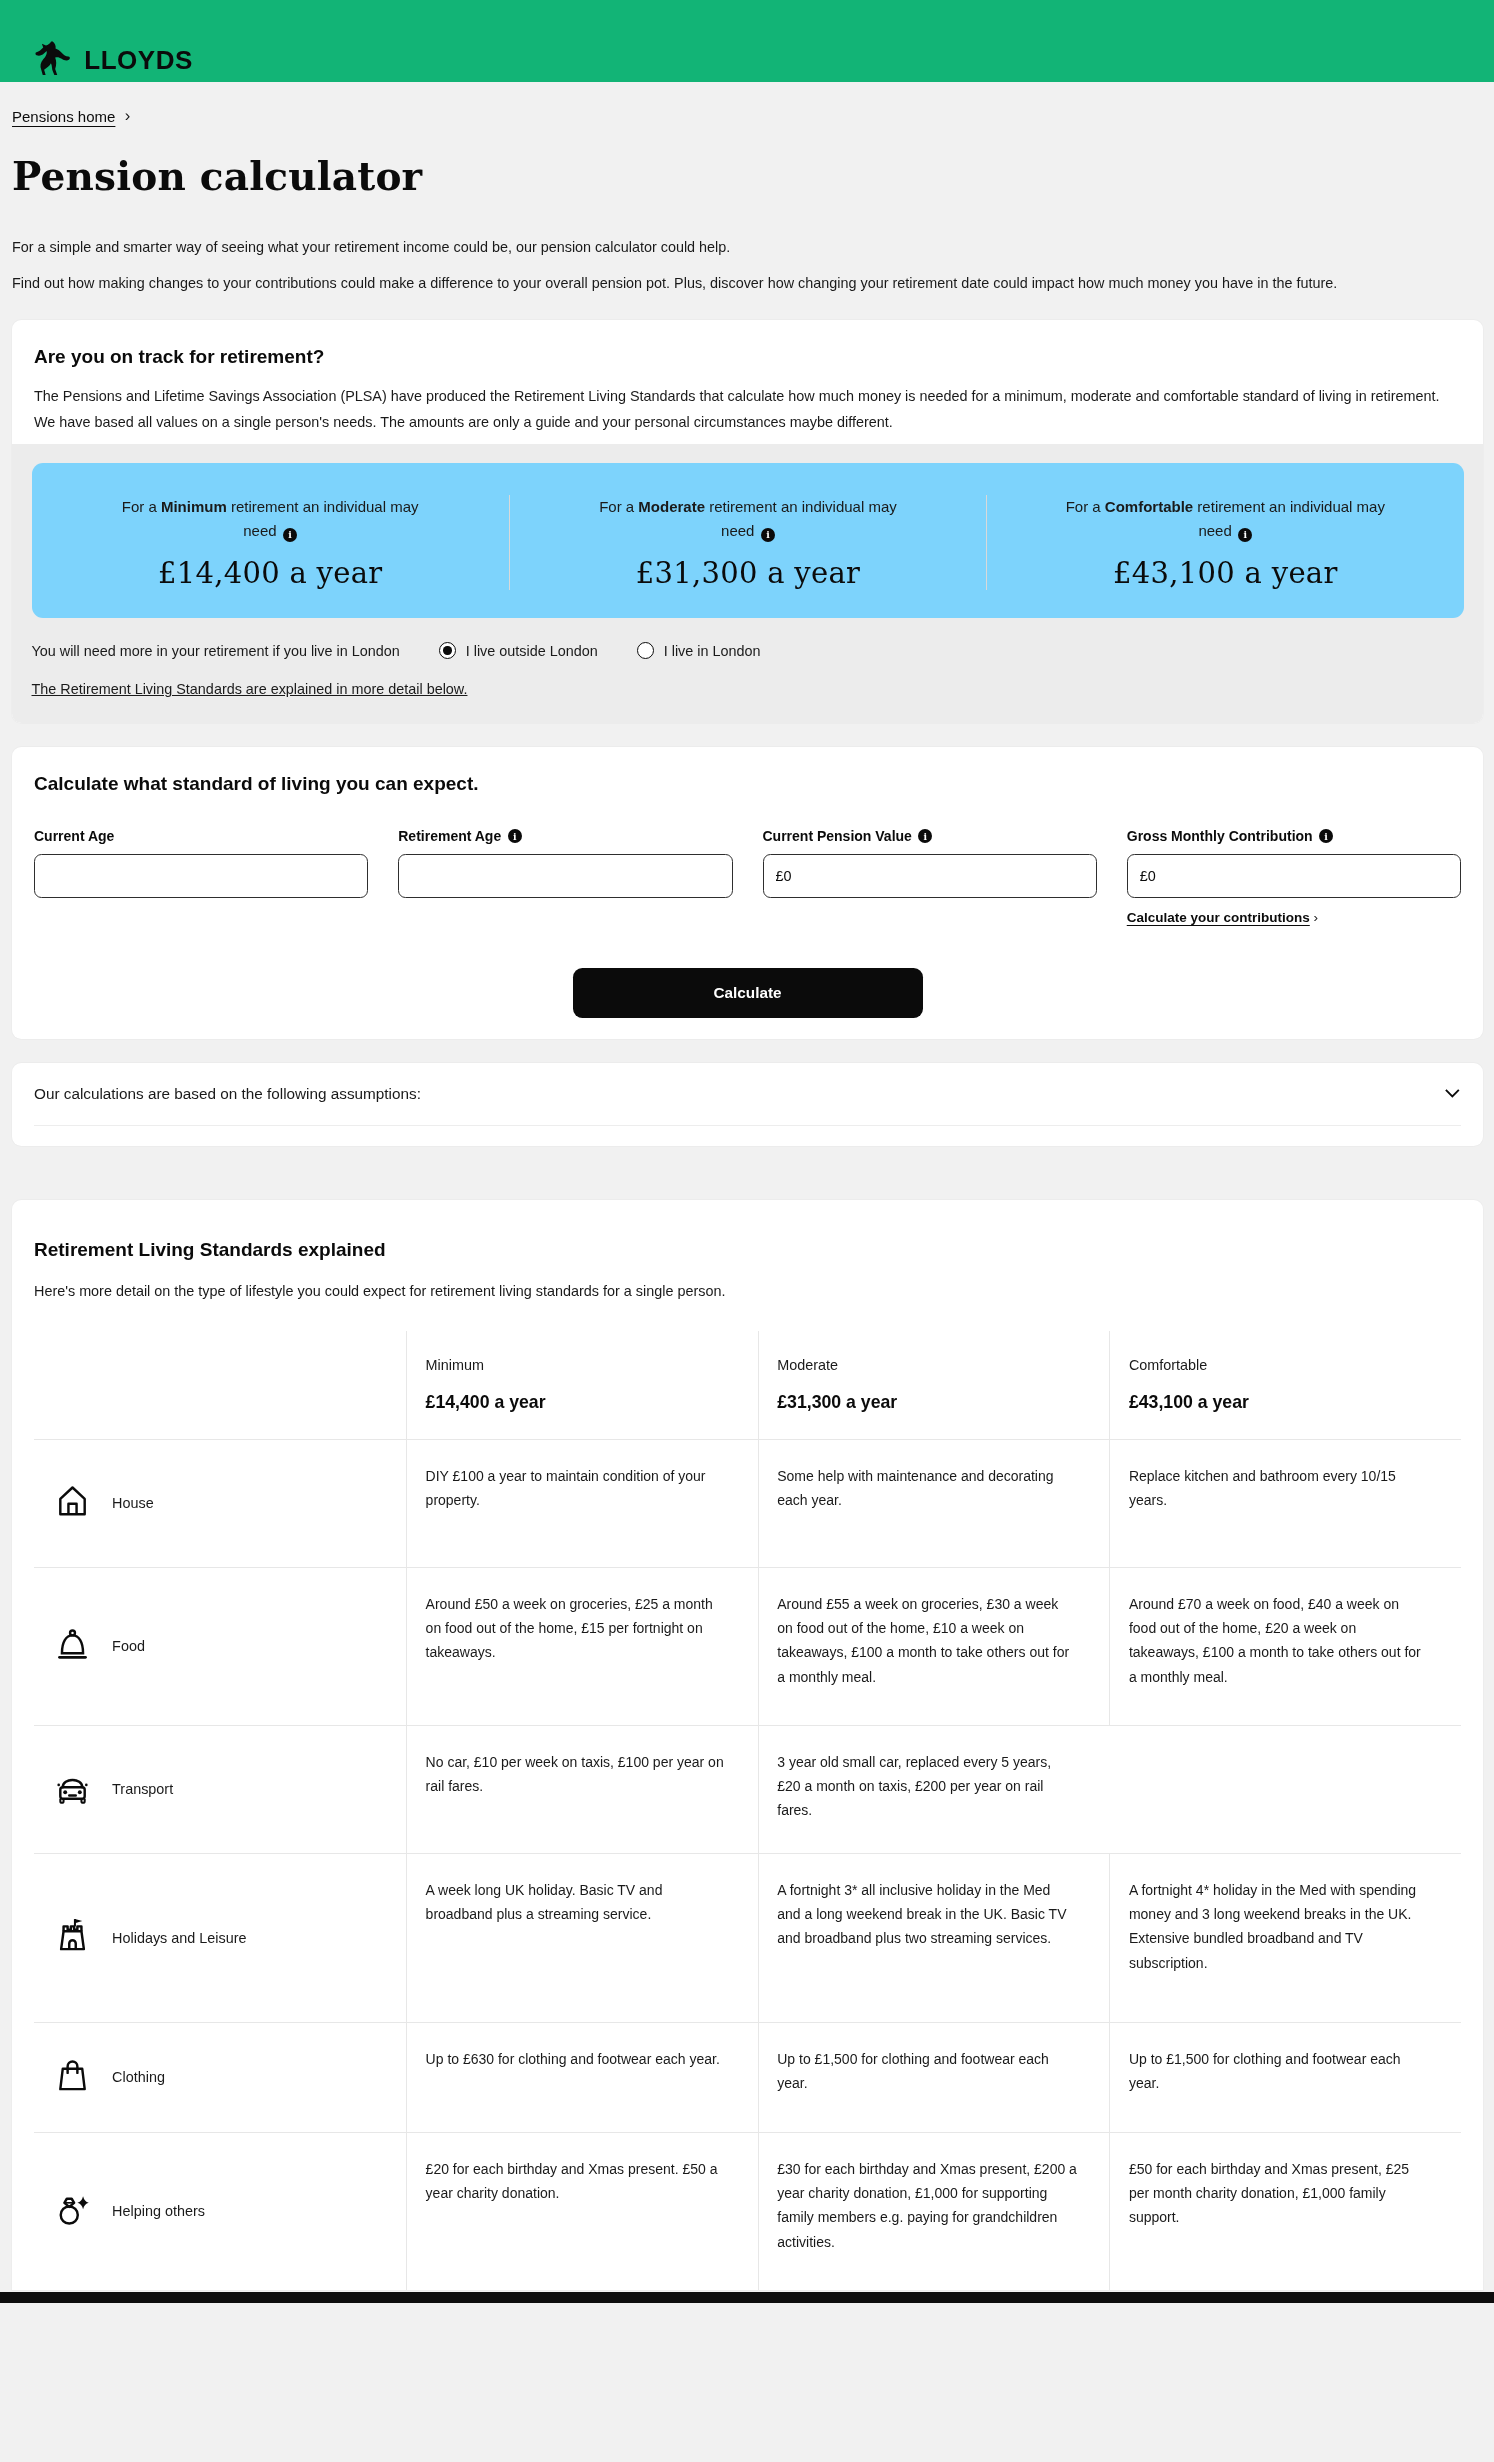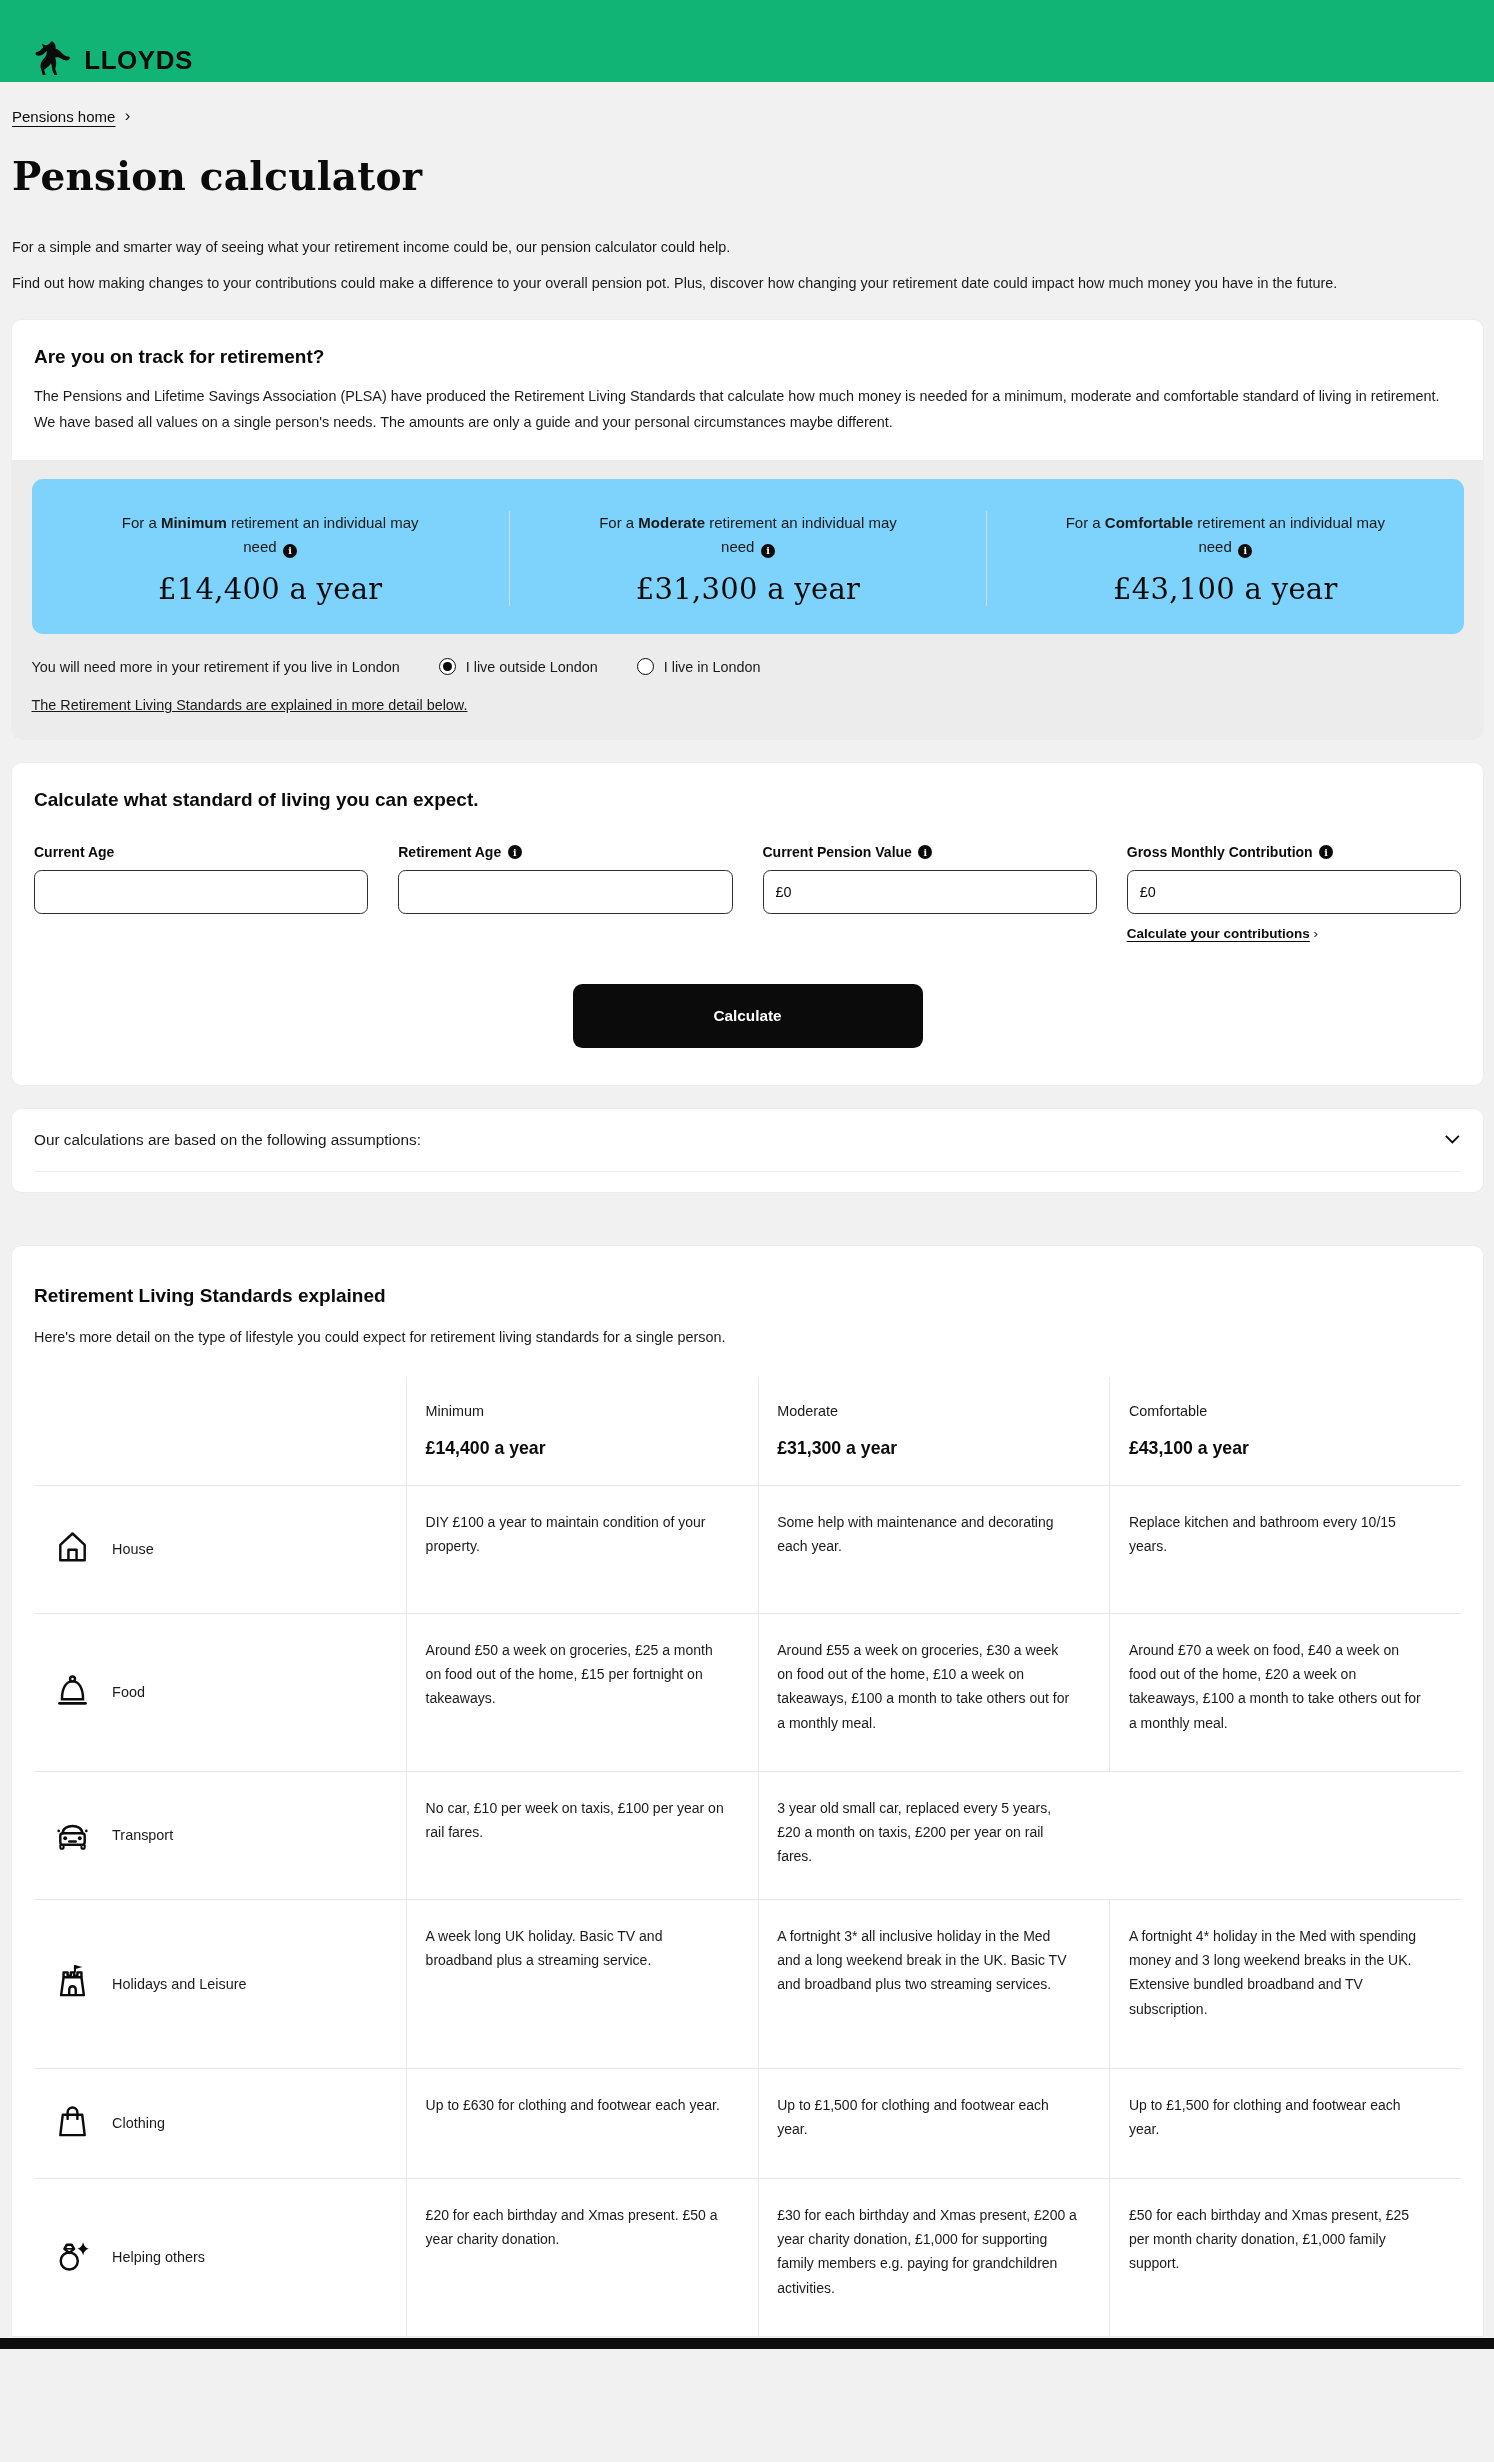--- a/index.html
+++ b/index.html
@@ -25,21 +25,21 @@
   h1{
     font-family:"DejaVu Serif", serif; font-weight:700;
     font-size:39px; margin:28px 0 37px; letter-spacing:0.2px; color:#0b0b0b;
   }
   .intro p{ margin:12px 0; line-height:1.65; max-width:1450px; }
   
   .card{
     background:#fff; border-radius:9.3px; margin-top:24px; overflow:hidden;
     box-shadow:0 0 0 0.9px rgba(0,0,0,0.02);
   }
-  .card-pad{ padding:26px 22px 24px;border-radius:28px; }
+  .card-pad{ padding:26px 22px 8px;border-radius:28px; }
   h2{ font-size:19px; font-weight:bold; color:#0b0b0b; }
   .card-pad p{ margin-top:16.7px; line-height:1.8; max-width:1422px; }
   
   .gray-band{ background:#ececec; padding:18.6px 19.5px 26px; }
   .stat-box{ background:#7dd3fc; border-radius:11px; display:grid; grid-template-columns:1fr 1fr 1fr; padding:32px 0 28px; }
   .stat{ text-align:center; padding:0 37px; }
   .stat + .stat{ border-left:0.9px solid #d9d9d9; }
   .stat-desc{ font-size:15px; line-height:1.6; max-width:321px; margin:0 auto; }
   .stat-desc strong{ font-weight:bold; }
   .stat-amount{
@@ -67,21 +67,21 @@
   .field-label{ font-weight:bold; font-size:14px; display:flex; align-items:center; margin-bottom:9.3px; color:#0b0b0b;}
   .field input{
     width:100%; height:44px; border:0.9px solid #2e2e2e; border-radius:7.4px;
     font:14.4px "Liberation Sans", sans-serif; padding:0 12px; background:#fff; color:#0b0b0b;
   }
   .sub-link{ margin-top:12px; font-size:13.5px; font-weight:bold; }
   .sub-link a{ color:#0b0b0b; text-decoration:underline; text-underline-offset:2.8px; cursor:pointer;}
   .sub-link .chev{ font-weight:normal; margin-left:3.7px; }
   .btn-row{ display:flex; justify-content:center; margin:43px 0 13px; }
   .calc-btn{
-    width:350px; height:64px; background:#0b0b0b; color:#fff; border:none;
+    width:350px; height:50px; background:#0b0b0b; color:#fff; border:none;
     border-radius:9.3px; font:bold 15.3px "Liberation Sans", sans-serif; cursor:pointer;
   }
   
   .accordion{ padding:22px 22px 20.5px; }
   .acc-row{
     display:flex; align-items:center; justify-content:space-between;
     padding-bottom:22px; border-bottom:0.9px solid #ededed; cursor:pointer;
   }
   .acc-label{ font-size:15.3px; }
   

